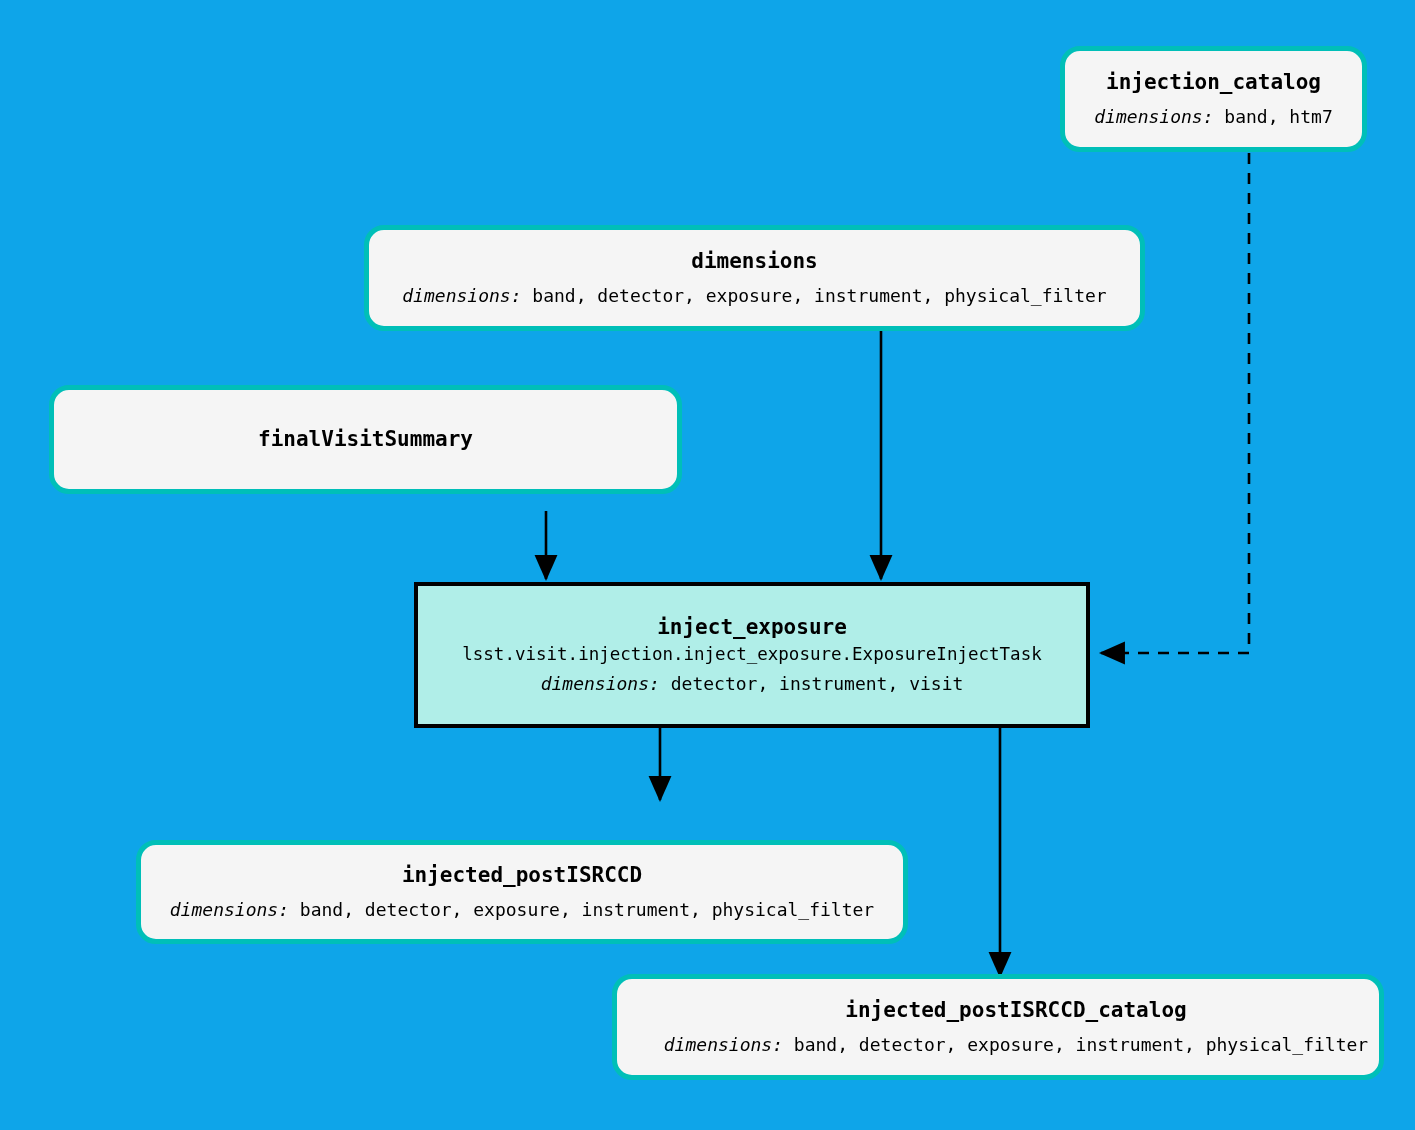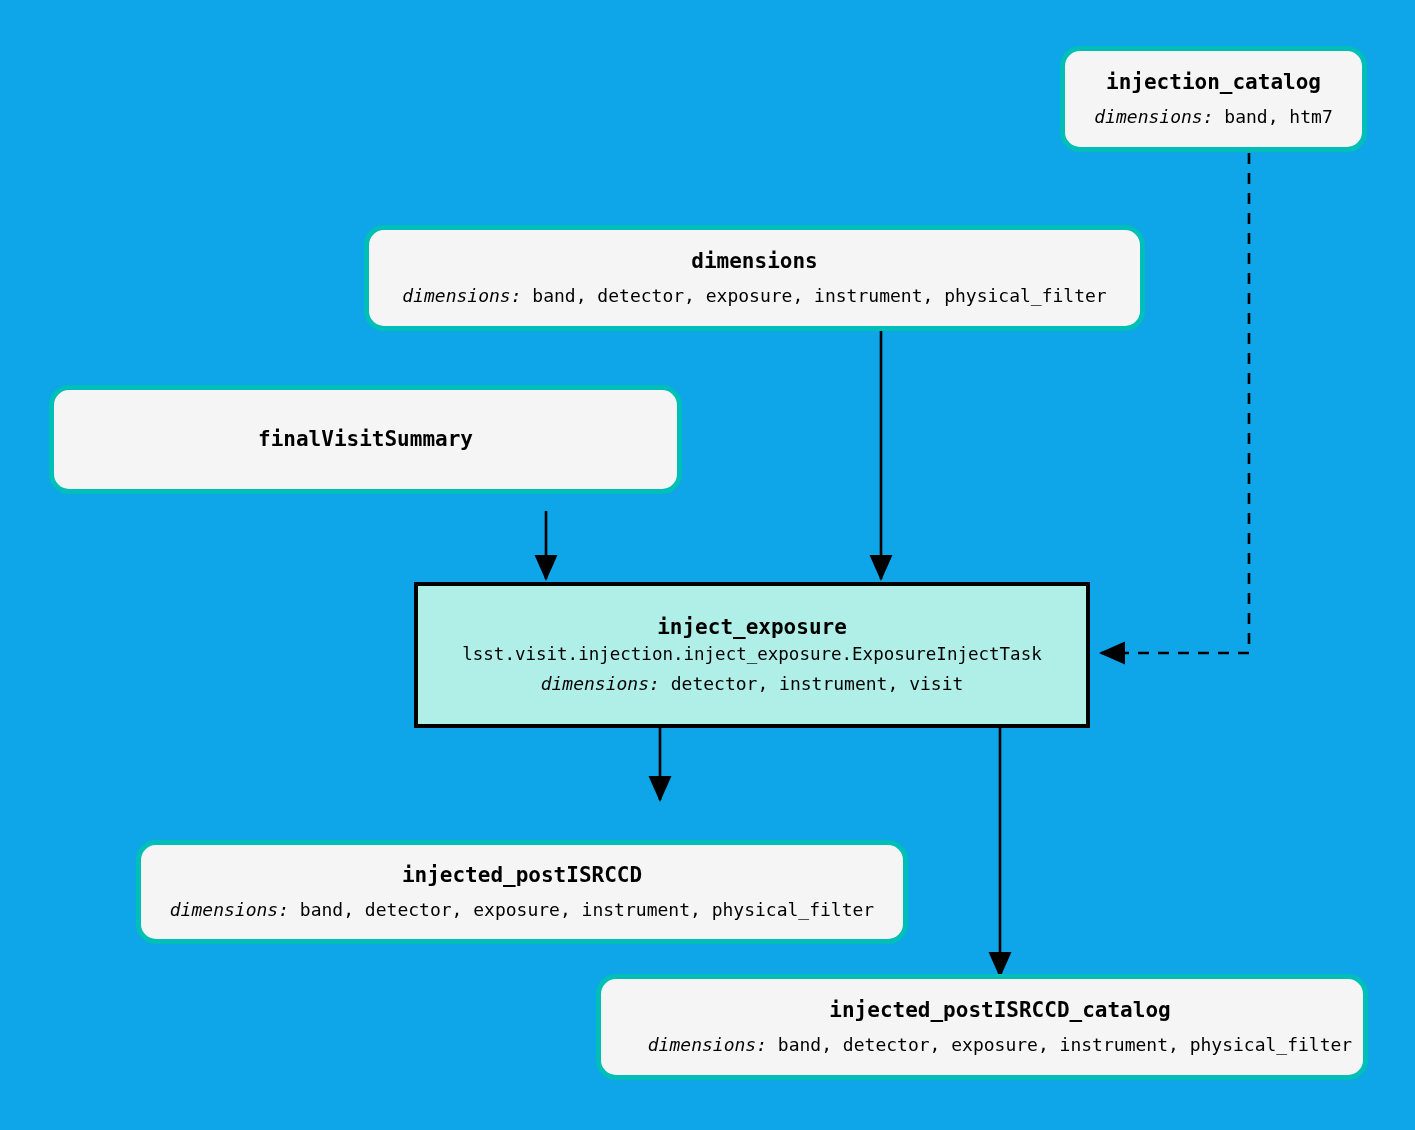--- a/index.html
+++ b/index.html
@@ -117,18 +117,18 @@
     <div class="node-title">inject_exposure</div>
     <div class="node-class">lsst.visit.injection.inject_exposure.ExposureInjectTask</div>
     <div class="node-dims"><span class="dims-label">dimensions:</span> <span class="dims-values">detector, instrument, visit</span></div>
   </div>
 
   <div class="node dataset" style="left:136px; top:840px; width:772px; height:104px;">
     <div class="node-title">injected_postISRCCD</div>
     <div class="node-dims"><span class="dims-label">dimensions:</span> <span class="dims-values">band, detector, exposure, instrument, physical_filter</span></div>
   </div>
 
-  <div class="node dataset" style="left:596px; top:974px; width:772px; height:106px;padding-left:36px;">
+  <div class="node dataset" style="left:612px; top:974px; width:772px; height:106px;padding-left:36px;">
     <div class="node-title">injected_postISRCCD_catalog</div>
     <div class="node-dims"><span class="dims-label">dimensions:</span> <span class="dims-values">band, detector, exposure, instrument, physical_filter</span></div>
   </div>
 
 </div>
 
 </body></html>

